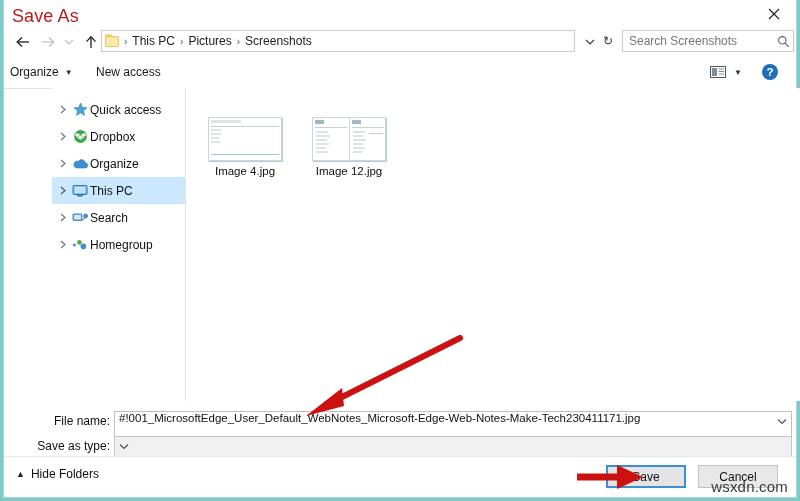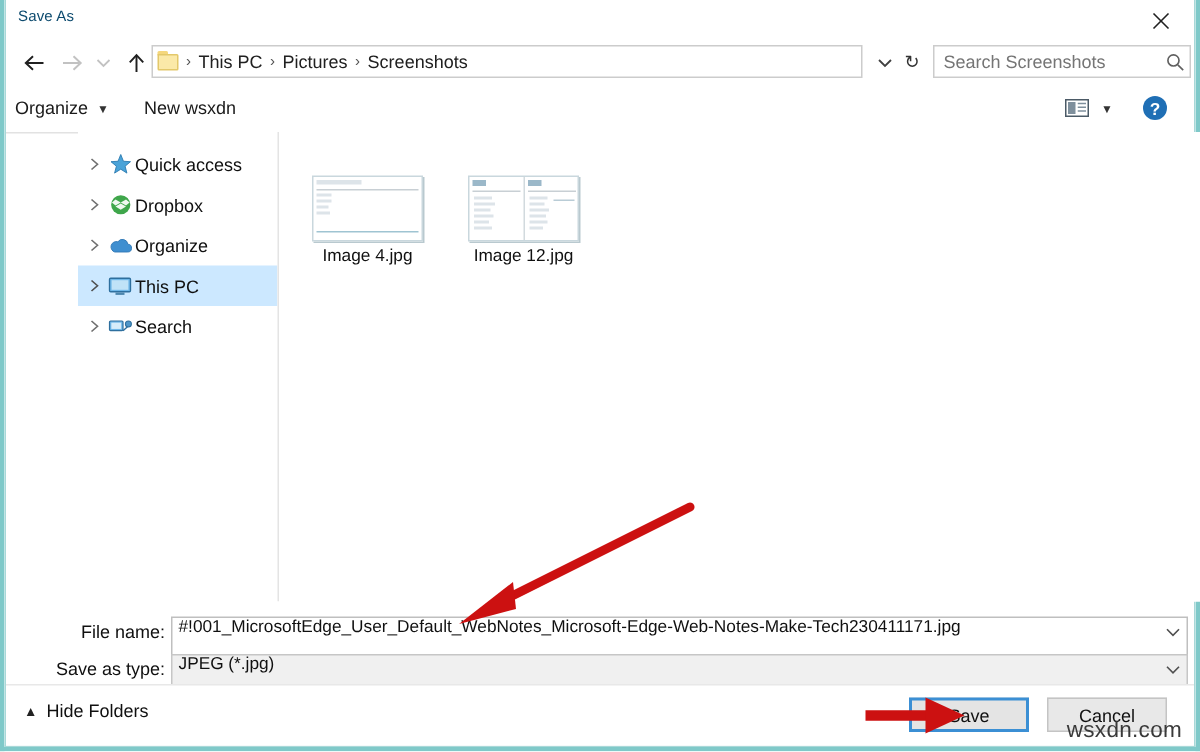--- a/index.html
+++ b/index.html
@@ -56,22 +56,22 @@
     position: absolute;
     left: 0; top: 0;
     width: 100%;
     height: 28px;
     background: #ffffff;
   }
   .title-text {
     position: absolute;
     left: 8px;
     top: 6px;
-    font-size: 10px;
-    color: #0c4a6e;
+    font-size: 18px;
+    color: #b91c1c;
     letter-spacing: 0.1px;
   }
   .close-btn {
     position: absolute;
     right: 0px;
     top: 0px;
     width: 44px;
     height: 28px;
     display: flex;
     align-items: center;
@@ -599,21 +599,21 @@
         </span>
       </div>
     </div>
 
     <div class="cmdbar">
       <div class="cmd-item cmd-organize">
         <span>Organize</span>
         <span class="cmd-caret">▼</span>
       </div>
       <div class="cmd-item cmd-newfolder">
-        <span>New wsxdn</span>
+        <span>New access</span>
       </div>
 
       <div class="view-btn">
         <svg width="17" height="14" viewBox="0 0 17 14">
           <rect x="0.5" y="1.5" width="15" height="11" fill="#ffffff" stroke="#4b5a66" stroke-width="1"></rect>
           <rect x="2" y="3" width="5" height="8" fill="#7e8f9c"></rect>
           <line x1="8.5" y1="4" x2="14" y2="4" stroke="#7e8f9c" stroke-width="1"></line>
           <line x1="8.5" y1="6.5" x2="14" y2="6.5" stroke="#7e8f9c" stroke-width="1"></line>
           <line x1="8.5" y1="9" x2="14" y2="9" stroke="#7e8f9c" stroke-width="1"></line>
         </svg>
@@ -705,20 +705,35 @@
             <svg width="16" height="14" viewBox="0 0 16 14">
               <rect x="1" y="3" width="9" height="6.4" rx="0.7" fill="#6fb7e8" stroke="#2e6f9e" stroke-width="0.8"></rect>
               <rect x="2.2" y="4.1" width="6.6" height="4.2" fill="#d6ecfa"></rect>
               <path d="M10 9.5 L14.5 5.5" stroke="#2e6f9e" stroke-width="1"></path>
               <circle cx="13.6" cy="5" r="2" fill="#4f96c9" stroke="#2e6f9e" stroke-width="0.7"></circle>
             </svg>
           </span>
           <span class="tree-label">Search</span>
         </div>
 
+        <div class="tree-item">
+          <span class="tree-arrow">
+            <svg width="8" height="9" viewBox="0 0 8 9">
+              <polyline points="2,1 6,4.5 2,8" fill="none" stroke="#707070" stroke-width="1.1"></polyline>
+            </svg>
+          </span>
+          <span class="tree-icon">
+            <svg width="16" height="14" viewBox="0 0 16 14">
+              <circle cx="2.4" cy="7" r="1.5" fill="#3f8fd0"></circle>
+              <circle cx="7.5" cy="4.4" r="2.3" fill="#54a64f"></circle>
+              <circle cx="11.4" cy="8.4" r="2.8" fill="#3f8fd0"></circle>
+            </svg>
+          </span>
+          <span class="tree-label">Homegroup</span>
+        </div>
       </div>
 
       <div class="pane-divider"></div>
 
       <div class="filepane">
         <div class="file-grid">
 
           <div class="file-tile">
             <div class="thumb-wrap">
               <div class="thumb">
@@ -774,21 +789,20 @@
             <svg width="10" height="7" viewBox="0 0 10 7">
               <polyline points="1,1.5 5,5.5 9,1.5" fill="none" stroke="#505050" stroke-width="1.1"></polyline>
             </svg>
           </span>
         </div>
       </div>
 
       <div class="form-row row-filetype">
         <div class="form-label">Save as type:</div>
         <div class="combo readonly">
-          <span class="combo-value">JPEG (*.jpg)</span>
           <span class="combo-arrow">
             <svg width="10" height="7" viewBox="0 0 10 7">
               <polyline points="1,1.5 5,5.5 9,1.5" fill="none" stroke="#505050" stroke-width="1.1"></polyline>
             </svg>
           </span>
         </div>
       </div>
     </div>
 
     <div class="footer">

